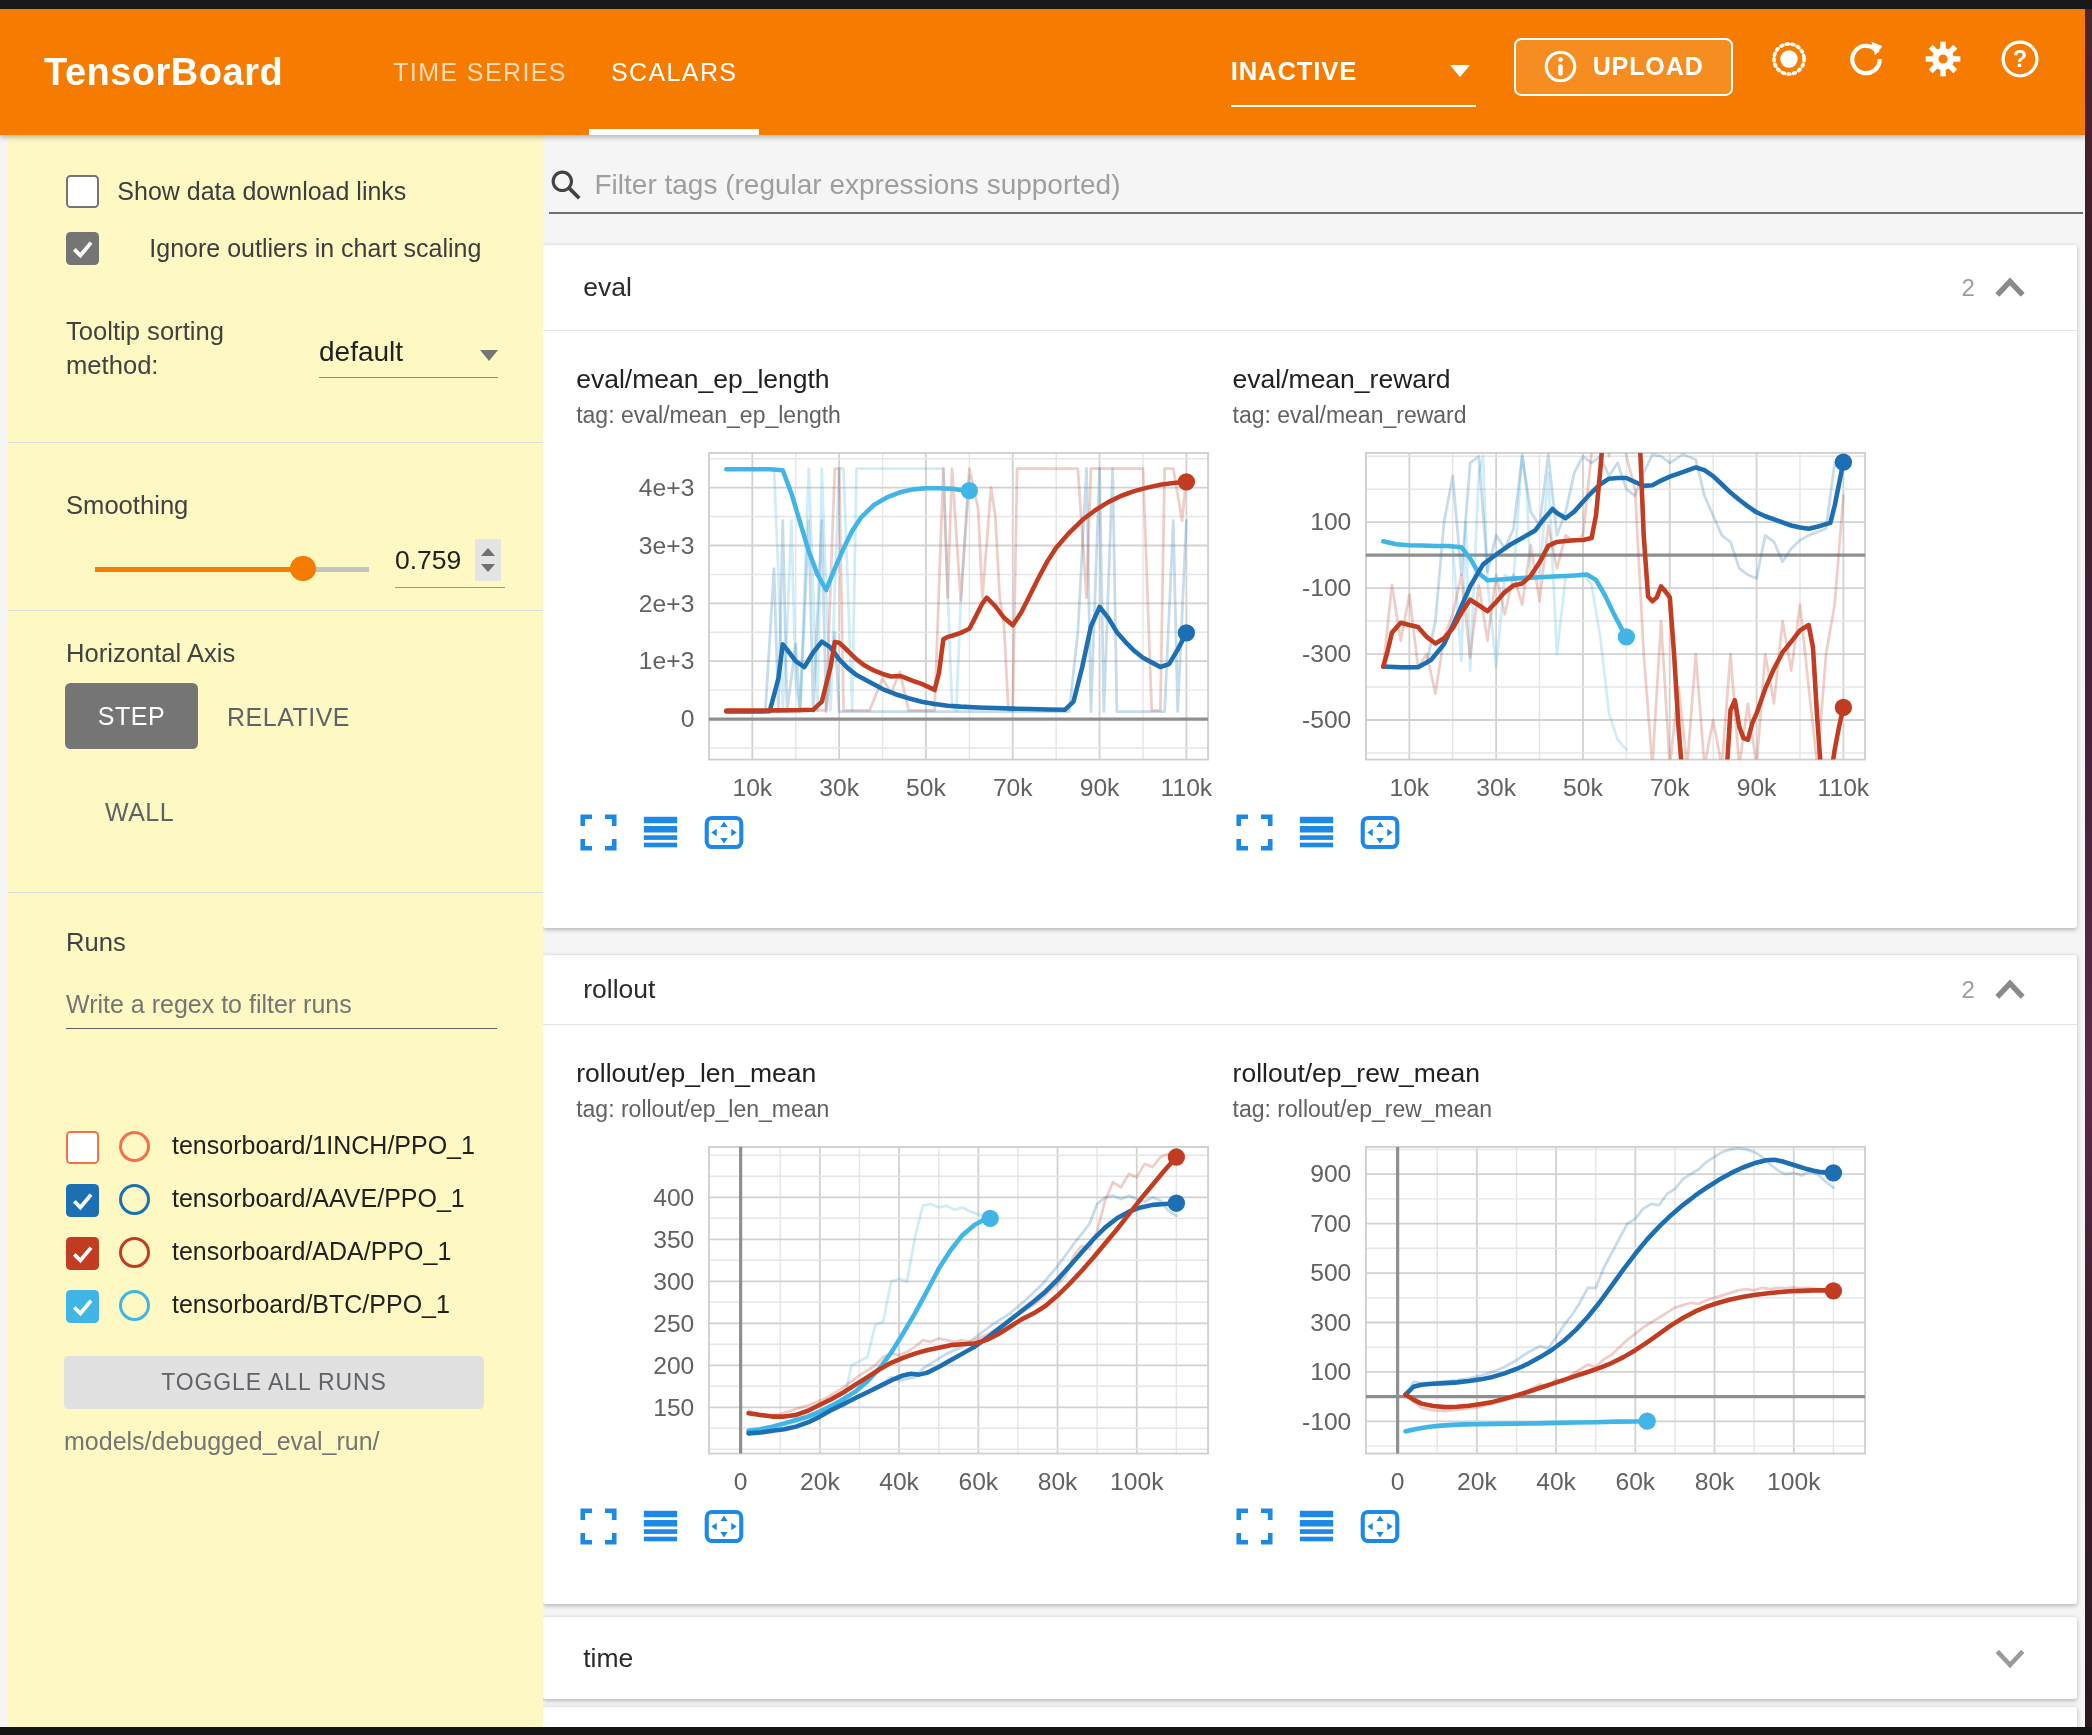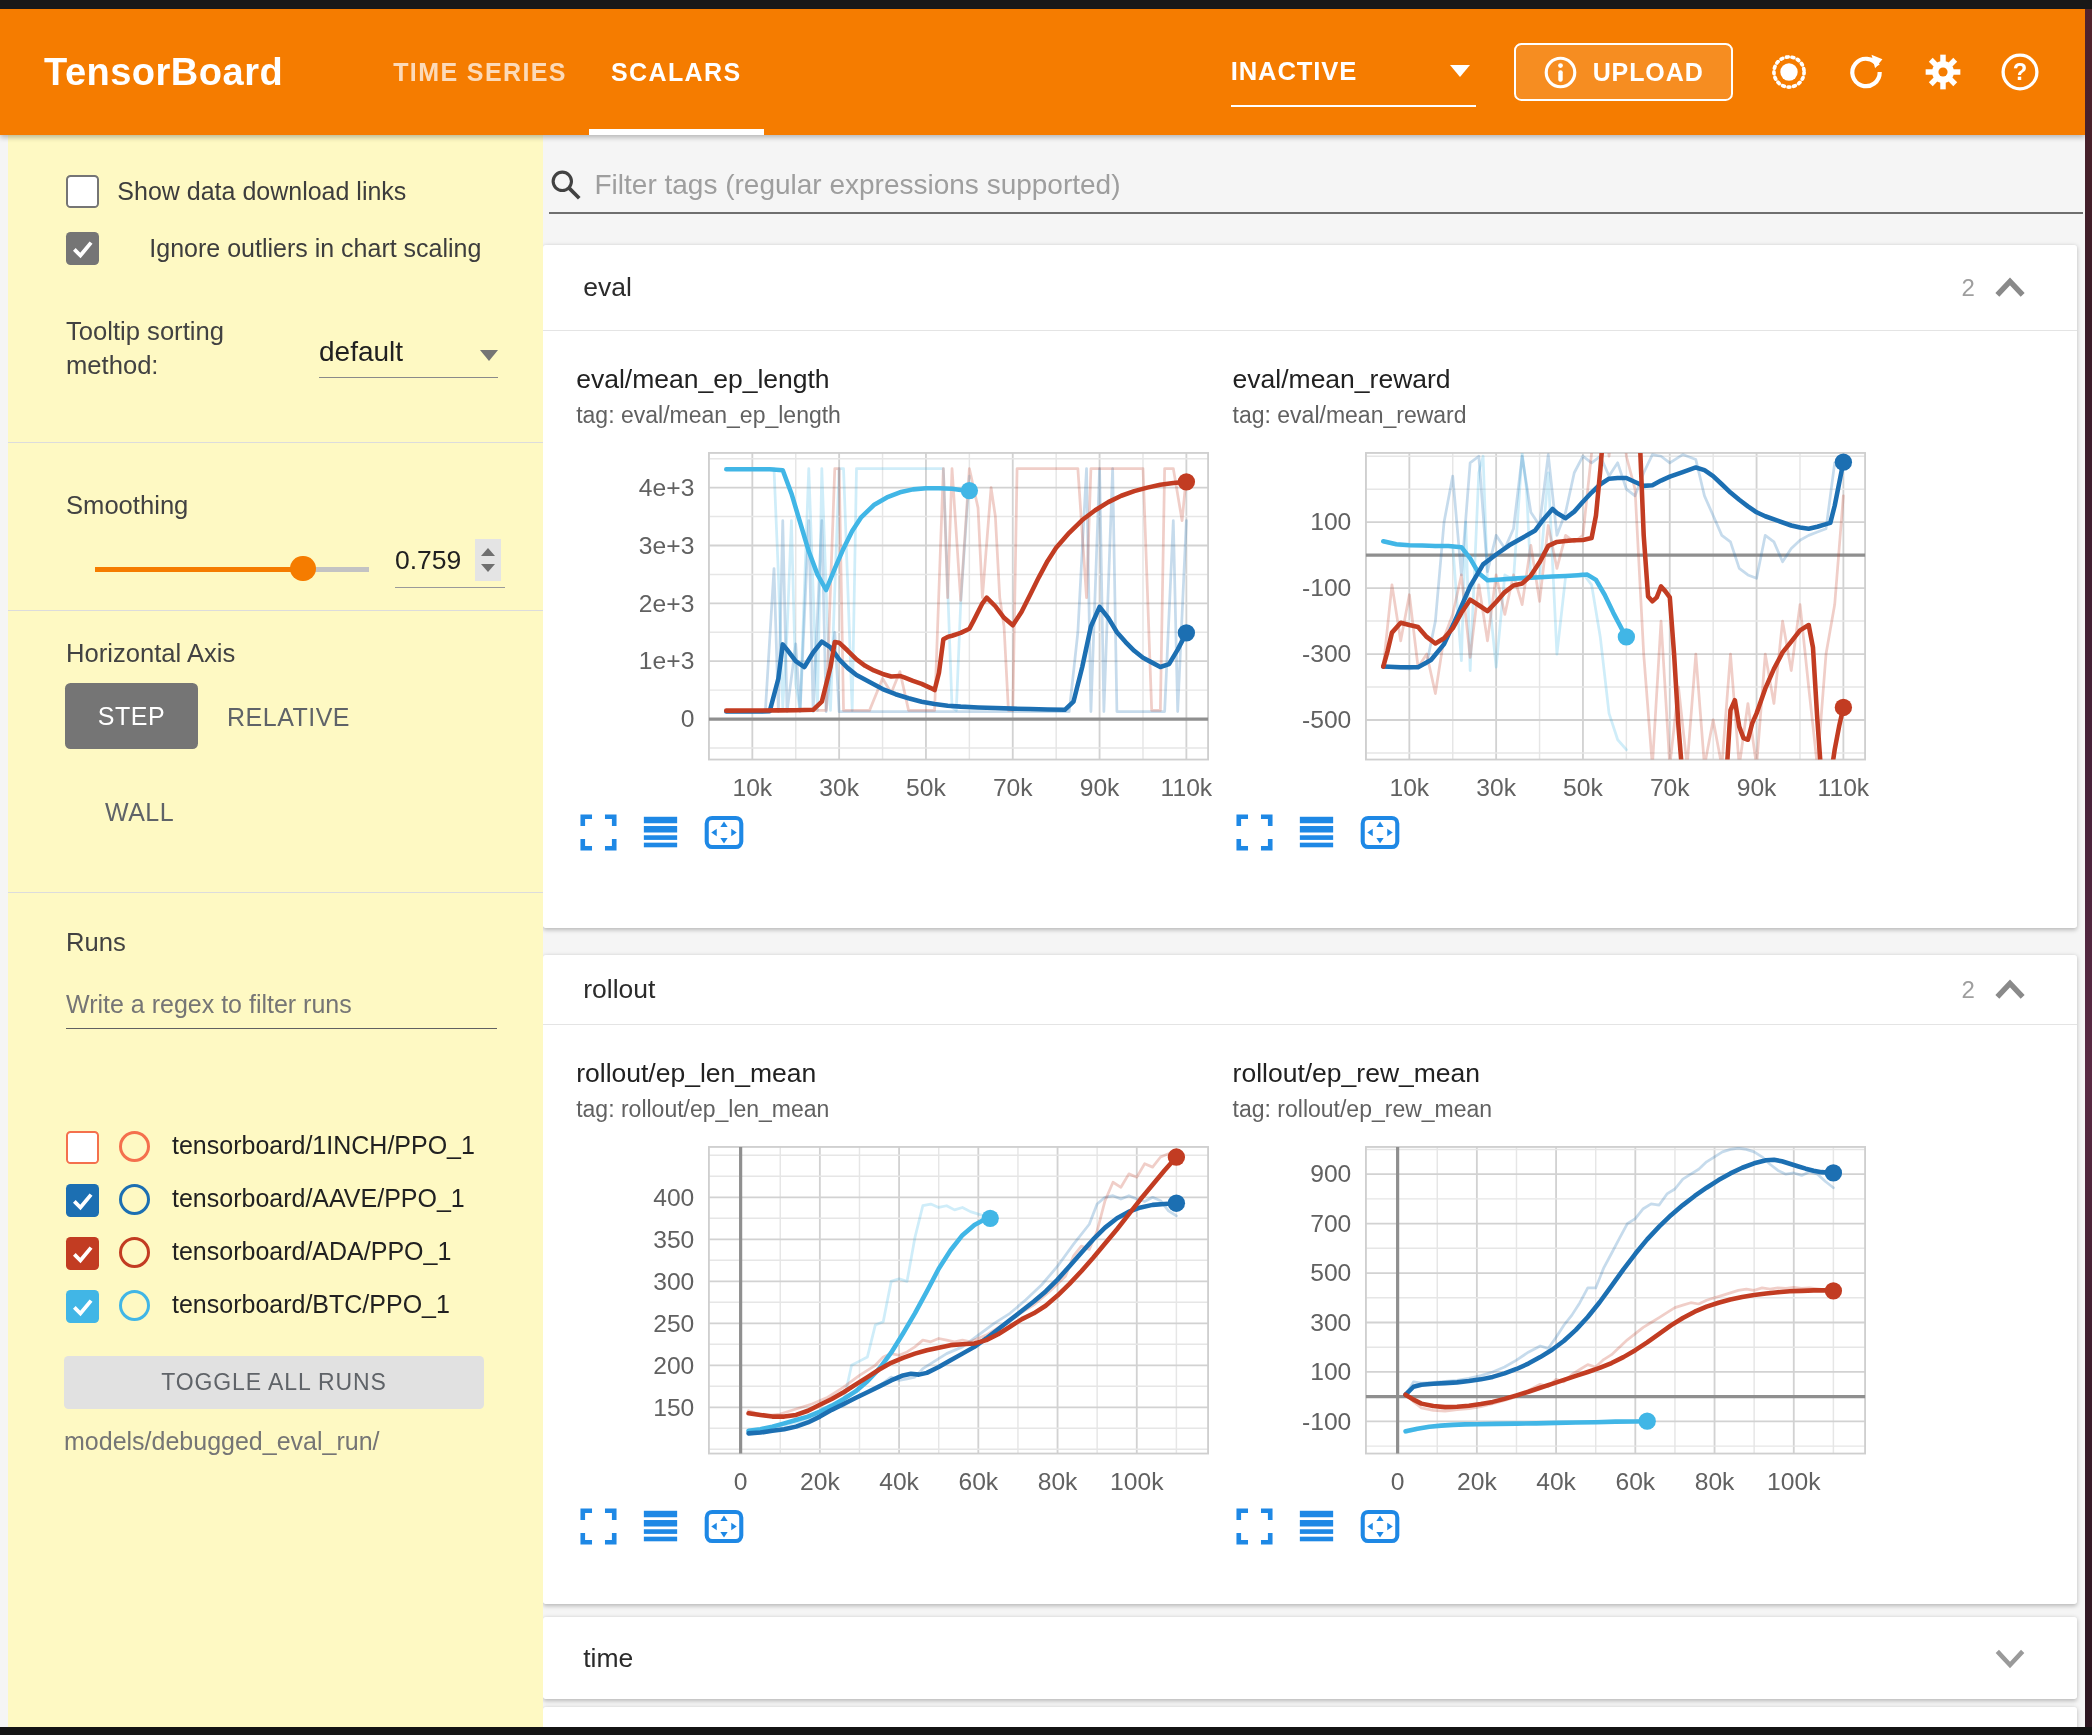--- a/index.html
+++ b/index.html
@@ -13,25 +13,25 @@
   .top-strip { position:absolute; left:0; top:0; width:2092px; height:9.1px; background:#181818; z-index:60; }
   .right-strip { position:absolute; right:0; top:0; width:7.3px; height:1735px; z-index:55;
     background:linear-gradient(180deg,#53242d 0%,#3a1c28 18%,#48223a 45%,#5a2a44 62%,#3c1d2c 80%,#2c1620 100%); }
   .bottom-strip { position:absolute; left:0; bottom:0; width:2092px; height:8.2px; background:#141414; z-index:60; }
 
   
   .header { position:absolute; left:0; top:9.1px; width:2085px; height:126px; background:#f57c00;
     display:flex; align-items:center; z-index:40; box-shadow:0 2.7px 5.5px rgba(0,0,0,.28); }
   .app-title { color:#fff; font-size:38px; font-weight:bold; margin-left:44px; letter-spacing:0.5px; white-space:nowrap; }
   .tabs { display:flex; height:100%; margin-left:88px; }
-  .tab { position:relative; display:flex; align-items:center; padding:0 22px; font-size:25px; font-weight:bold;
+  .tab { position:relative; display:flex; align-items:center; padding:0 22px; font-size:25px; font-weight:normal;
     letter-spacing:1.4px; color:rgba(255,255,255,.72); cursor:pointer; white-space:nowrap; }
   .tab.active { color:#fff; }
   .tab.active::after { content:""; position:absolute; left:0; right:0; bottom:0; height:6.4px; background:#fff; }
-  .header-right { margin-left:auto; margin-right:44px; display:flex; align-items:center; }
+  .header-right { margin-left:auto; margin-right:44px; display:flex; align-items:flex-start; }
   .status-select { position:relative; display:flex; align-items:center; width:245px; height:69px;
     border-bottom:2.7px solid #fff; cursor:pointer; }
   .status-select .status-text { color:#fff; font-size:25.6px; font-weight:bold; letter-spacing:0.9px; }
   .caret-down { width:0; height:0; border-left:10px solid transparent; border-right:10px solid transparent;
     border-top:12px solid #fff; margin-left:auto; margin-right:5.5px; }
   .upload-btn { display:flex; align-items:center; gap:14.6px; height:58px; margin-left:38px; padding:0 27.4px;
     border:2.7px solid #fff; border-radius:7.3px; background:rgba(255,255,255,.13); color:#fff;
     font-size:25px; font-weight:bold; letter-spacing:0.9px; cursor:pointer; }
   .hicon { width:42px; height:42px; margin-left:35px; cursor:pointer; display:flex; align-items:center; justify-content:center; }
 

